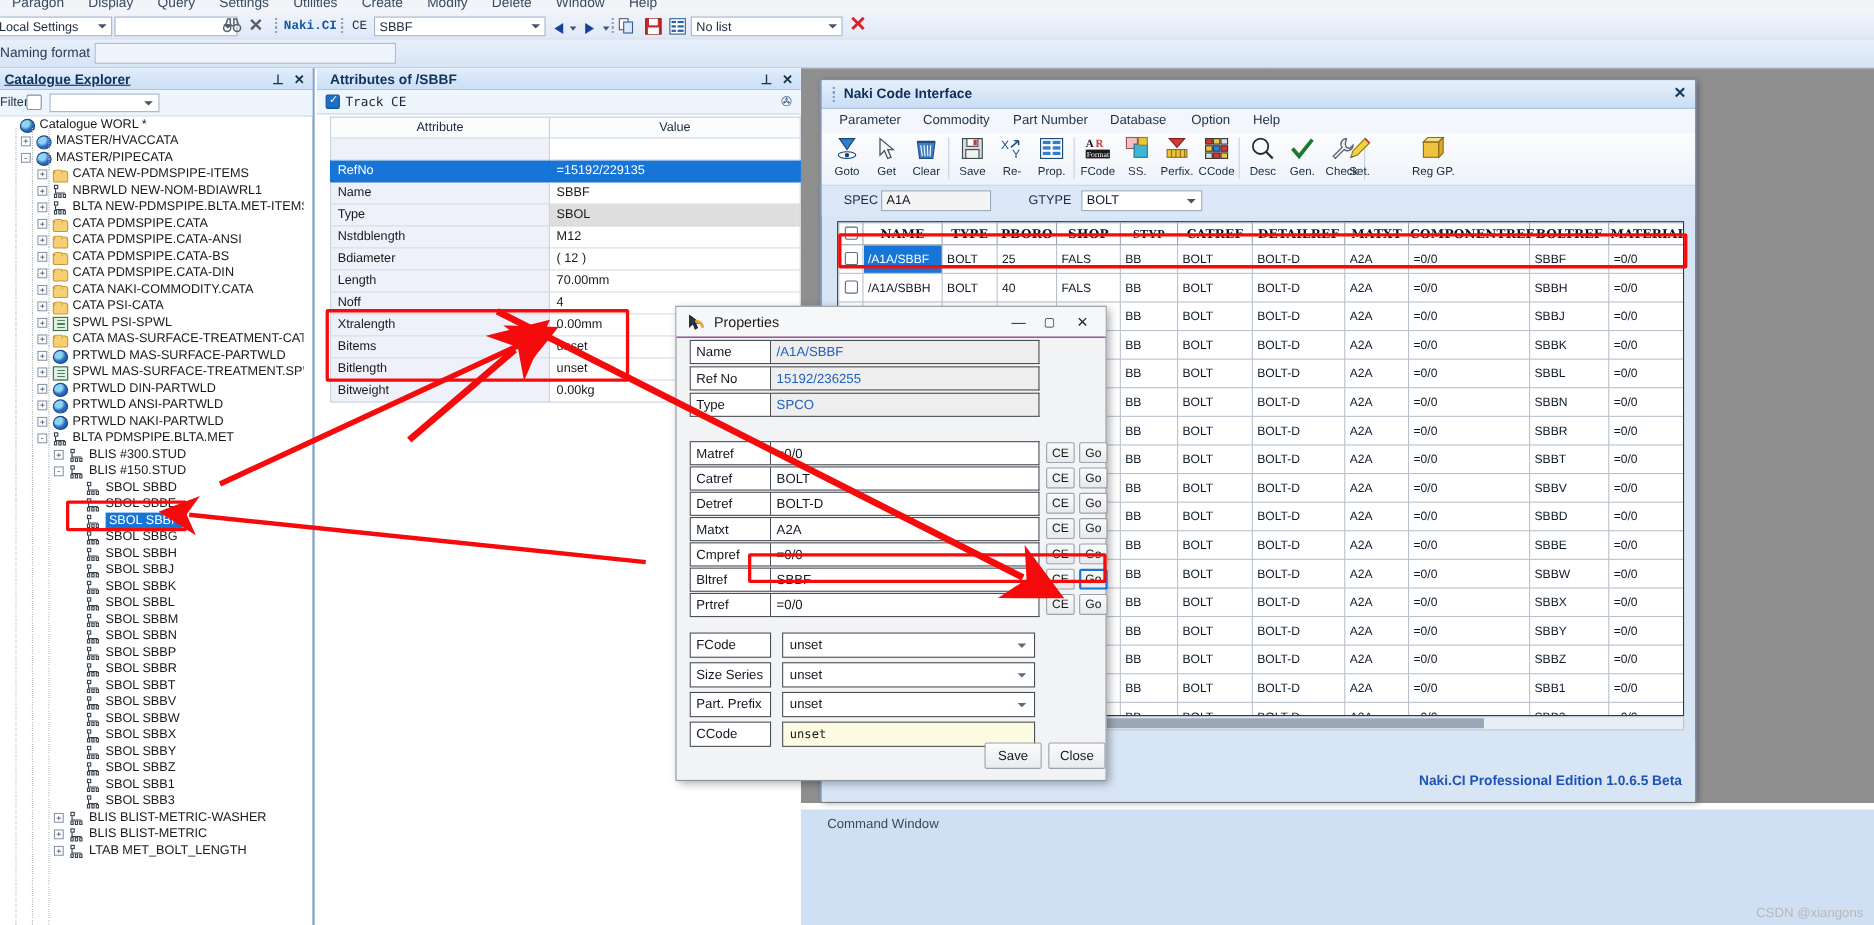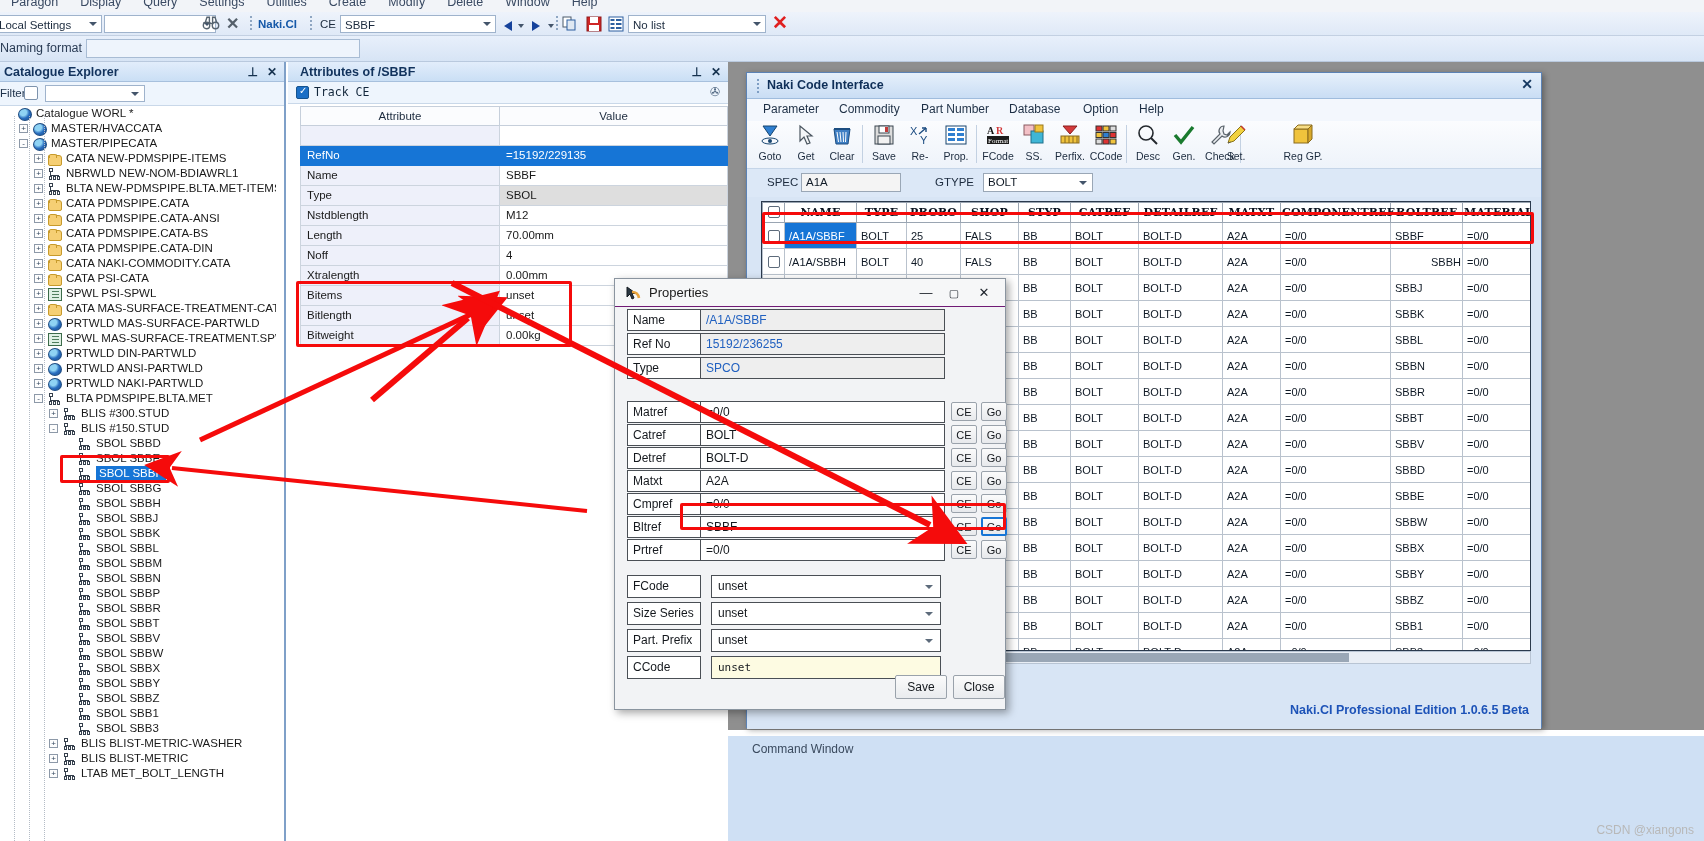--- a/index.html
+++ b/index.html
@@ -41,21 +41,21 @@
     padding:1px 16px 0 4px;
     line-height:16px;
   }
   .tb-combo .caret {
     position:absolute; right:4px; top:6px;
     width:0;height:0;border-left:4px solid transparent;border-right:4px solid transparent;
     border-top:4px solid #44556b;
   }
   .tb-plain {
     position:absolute; height:18px; top:3px; line-height:18px;
-    font-size:11.5px; color:#1b2a3d;
+    font-size:11.5px; color:#1b2a3d;font-family:Liberation Mono, monospace;
   }
   .sep-dots {
     position:absolute; top:4px; width:2px; height:16px;
     background:repeating-linear-gradient(#8fa6c2 0 2px, transparent 2px 4px);
   }
   .blue-link { color:#1558a8; font-size:11.5px; font-weight:bold; }
   .arwL,.arwR { position:absolute; top:9px; width:0;height:0; }
   .arwL { border-top:5px solid transparent;border-bottom:5px solid transparent;border-right:8px solid #16429b; }
   .arwR { border-top:5px solid transparent;border-bottom:5px solid transparent;border-left:8px solid #16429b; }
   .tinycaret { position:absolute; top:12px; width:0;height:0;
@@ -83,20 +83,21 @@
 
   
   #cat-panel { left:0; top:62px; width:286px; height:779px; background:#ffffff;
                border-right:2px solid #7fa0c8; }
   .panel-title {
     position:absolute; left:0; top:0; width:100%; height:20px;
     background:linear-gradient(#e2edfb,#cadff5);
     border-bottom:1px solid #a7c0dd;
     font-weight:bold; font-size:12.5px; color:#11325c;
     padding:3px 0 0 4px;
+    text-decoration:underline;
   }
   .pin-ico, .close-ico {
     position:absolute; top:3px; font-size:12px; color:#16324f; font-weight:bold;
   }
   #cat-filterbar {
     position:absolute; left:0; top:20px; width:100%; height:24px;
     background:#eef5fd; border-bottom:1px solid #c9d8e9;
   }
   #cat-filterbar .lbl { position:absolute; left:0; top:5px; font-size:11.5px; color:#20344c; }
   #cat-filterbar .cb {
@@ -942,20 +943,24 @@
         </div>
         <div class="arow alt">
           <div class="k">Type</div>
           <div class="v">SBOL</div>
         </div>
         <div class="arow">
           <div class="k">Nstdblength</div>
           <div class="v">M12</div>
         </div>
         <div class="arow">
+          <div class="k">Bdiameter</div>
+          <div class="v">( 12 )</div>
+        </div>
+        <div class="arow">
           <div class="k">Length</div>
           <div class="v">70.00mm</div>
         </div>
         <div class="arow">
           <div class="k">Noff</div>
           <div class="v">4</div>
         </div>
         <div class="arow">
           <div class="k">Xtralength</div>
           <div class="v">0.00mm</div>
@@ -1147,21 +1152,21 @@
   </div>
   <div id="naki-tablewrap">
     <table id="ntable">
       <thead>
           <tr id="ntable-head">
             <th style="width: 22px;"><span class="cbox"></span></th>
             <th style="width: 72px;">NAME</th>
             <th style="width: 50px;">TYPE</th>
             <th style="width: 54px;">PBORO</th>
             <th style="width: 58px;">SHOP</th>
-            <th style="width: 52px;">STYP</th>
+            <th style="width: 52px; font-family: Liberation Serif, serif;">STYP</th>
             <th style="width: 68px;">CATREF</th>
             <th style="width: 84px;">DETAILREF</th>
             <th style="width: 58px;">MATXT</th>
             <th style="width: 110px;">COMPONENTREF</th>
             <th style="width: 72px;">BOLTREF</th>
             <th style="width: 92px;">MATERIALREF</th>
           </tr>
         </thead>
       <tbody id="ntable-body">
           <tr class="selrow">
@@ -1182,21 +1187,21 @@
             <td class="chk" style="width: 22px;"><span class="cbox"></span></td>
             <td class="namecell" style="width: 72px;">/A1A/SBBH</td>
             <td style="width: 50px;">BOLT</td>
             <td style="width: 54px;">40</td>
             <td style="width: 58px;">FALS</td>
             <td style="width: 52px;">BB</td>
             <td style="width: 68px;">BOLT</td>
             <td style="width: 84px;">BOLT-D</td>
             <td style="width: 58px;">A2A</td>
             <td style="width: 110px;">=0/0</td>
-            <td style="width: 72px; text-align: right;">SBBH</td>
+            <td style="width: 72px;">SBBH</td>
             <td style="width: 92px;">=0/0</td>
           </tr>
           <tr>
             <td class="chk" style="width: 22px;"><span class="cbox"></span></td>
             <td class="namecell" style="width: 72px;">/A1A/SBBJ</td>
             <td style="width: 50px;">BOLT</td>
             <td style="width: 54px;">50</td>
             <td style="width: 58px;">FALS</td>
             <td style="width: 52px;">BB</td>
             <td style="width: 68px;">BOLT</td>

